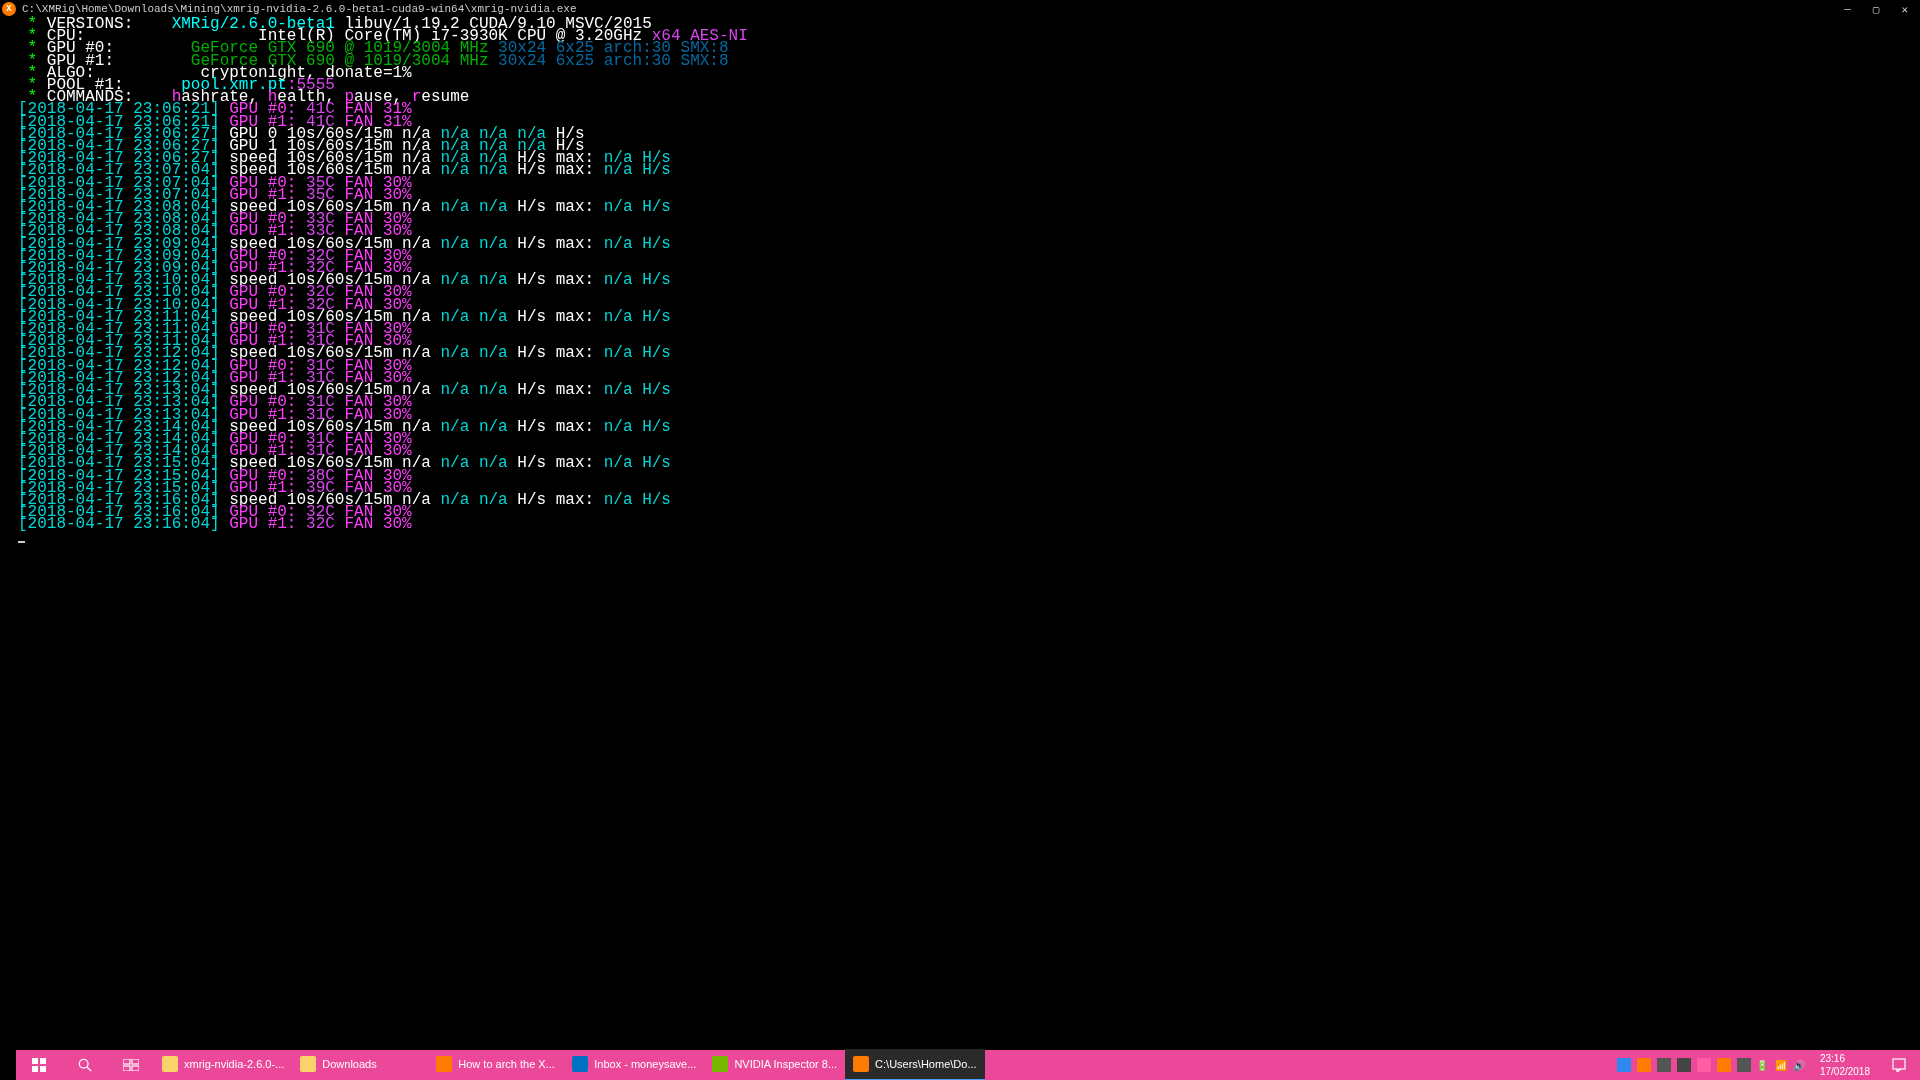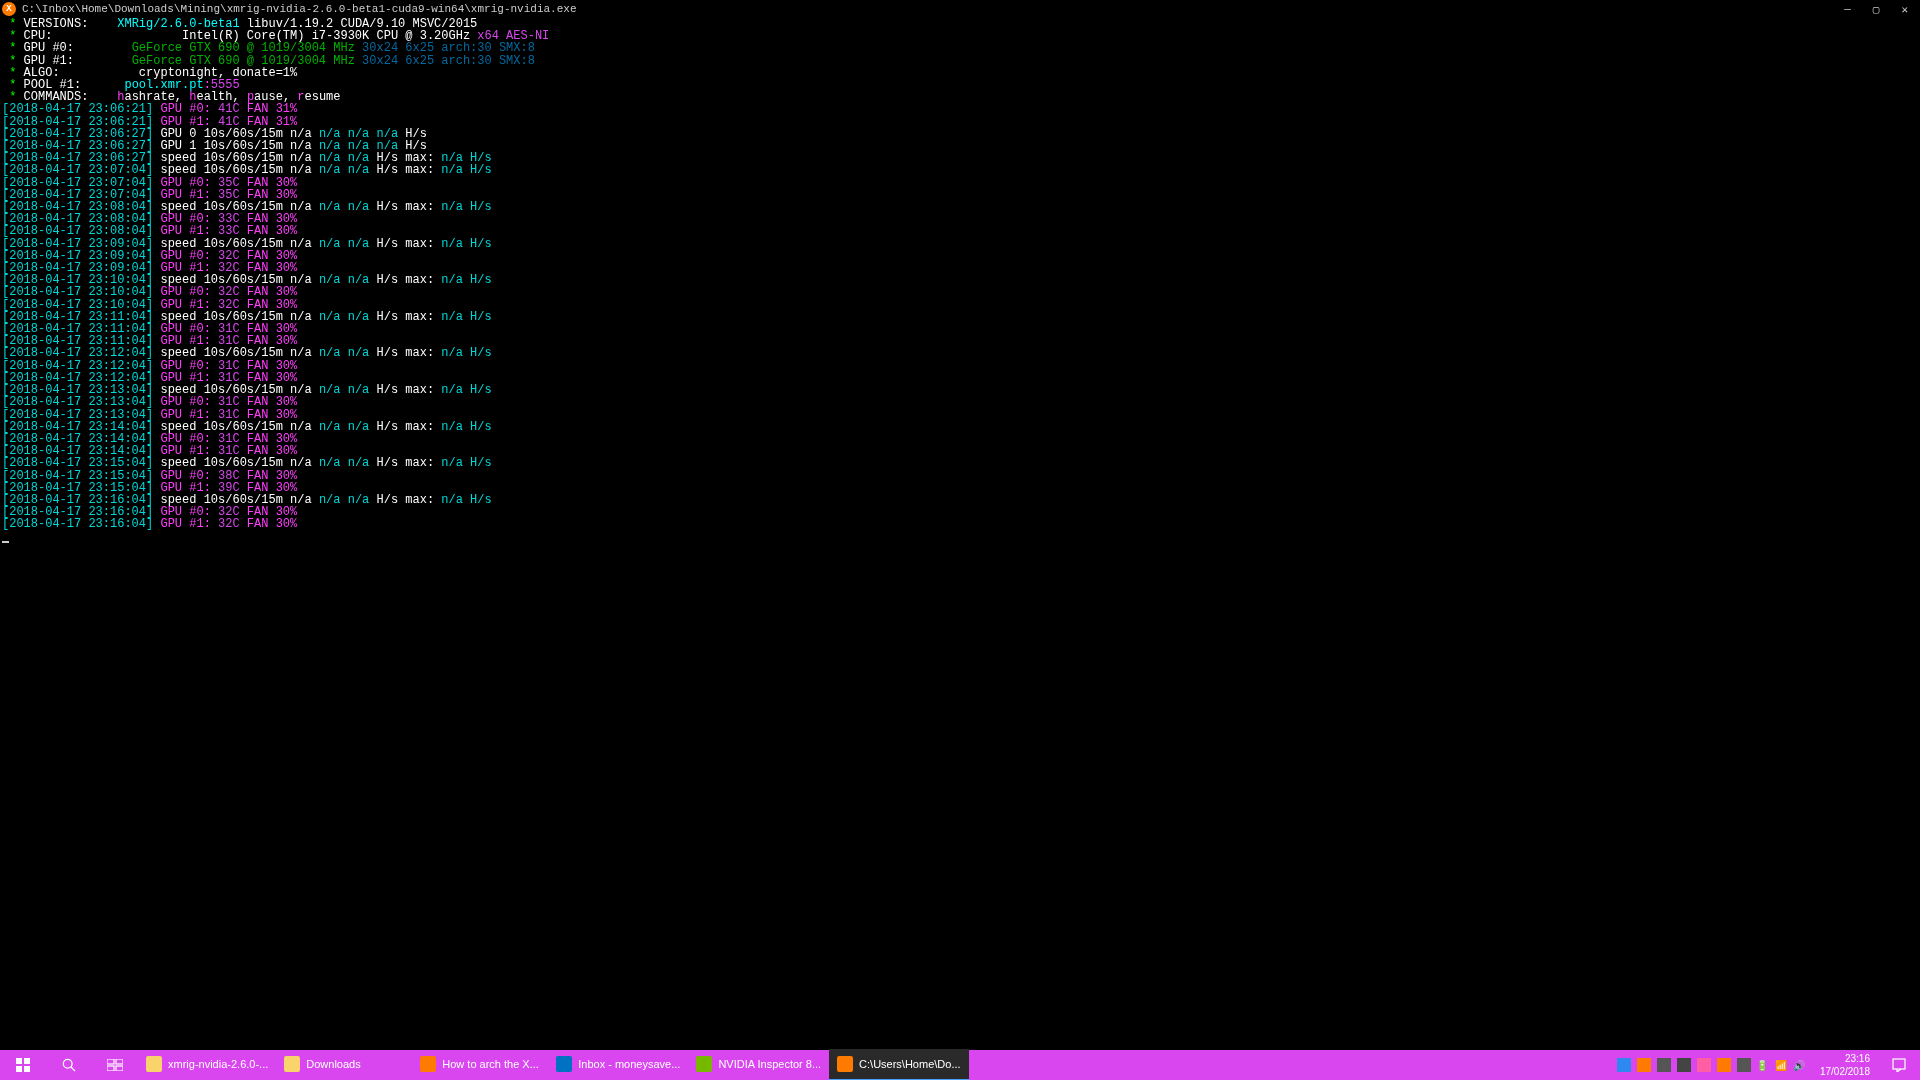--- a/index.html
+++ b/index.html
@@ -1,61 +1,61 @@
 <!DOCTYPE html>
 <html><head>
 <meta charset="utf-8">
 <style>
 html,body{margin:0;padding:0;width:1920px;height:1080px;background:#000;font-family:Consolas,'Courier New',monospace;font-size:12px;color:#ccc;overflow:hidden}
 .titlebar{height:18px;background:#000;display:flex;align-items:center;padding:0 2px;border-bottom:none}
 .titlebar .tb-icon{width:14px;height:14px;border-radius:50%;background:#ff7a00;margin-right:6px;display:flex;align-items:center;justify-content:center;color:#fff;font-size:9px;font-weight:bold}
 .titlebar .tb-title{color:#ccc;font-size:11px;flex:1}
 .titlebar .tb-btns{display:flex;gap:22px;padding-right:10px;color:#ccc;font-size:11px}
-.console{padding:0 2px;line-height:12.2px;white-space:pre;font-size:12px}
+.console{padding:0 18px;line-height:12.2px;white-space:pre;font-size:16px}
 .star{color:#00ff00}
 .label{color:#fff}
 .cyan{color:#00ffff}
 .white{color:#fff}
 .lime{color:#d946ef}
 .green2{color:#00b000}
 .grey{color:#0369a1}
 .magenta{color:#ff3efc}
 .fan{color:#ff3efc}
 .cyan2{color:#00d7d7}
 .cursor{display:inline-block;width:7px;height:2px;background:#ccc;vertical-align:bottom}
 
-.taskbar{position:absolute;bottom:0;left:0;right:0;height:30px;background:#d946ef;display:flex;align-items:center;color:#fff;font-family:"Segoe UI",sans-serif;font-size:11px}
+.taskbar{position:absolute;bottom:0;left:16px;right:0;height:30px;background:#ec4899;display:flex;align-items:center;color:#fff;font-family:"Segoe UI",sans-serif;font-size:11px}
 .tb-btn{display:flex;align-items:center;gap:6px;height:30px;padding:0 8px;color:#fff}
 .tb-win{width:30px;justify-content:center;font-size:13px}
 .tb-search{width:30px;justify-content:center}
 .tb-task{width:30px;justify-content:center}
 .tb-app{min-width:120px;max-width:140px;overflow:hidden;white-space:nowrap;border-bottom:2px solid transparent}
 .tb-app.active{background:#2a2a2a;border-bottom:2px solid #4aa0ff}
 .tb-app .ic{width:16px;height:16px;display:inline-block;border-radius:2px}
 .ic-folder{background:#f9d46b}
 .ic-firefox{background:#ff7a00;border-radius:50%}
 .ic-outlook{background:#0072c6}
 .ic-nvidia{background:#76b900}
 .ic-xmrig{background:#ff7a00;border-radius:50%}
 .tray{margin-left:auto;display:flex;align-items:center;gap:6px;padding:0 6px}
 .tray .ti{width:14px;height:14px;display:inline-block}
 .ti-sq{background:#444}
 .ti-or{background:#ff7a00}
 .ti-bl{background:#2d89ef}
 .ti-pk{background:#ff5fa2}
 .ti-gr{background:#555}
-.clock{text-align:right;line-height:13px;padding:0 8px;font-size:10px}
+.clock{text-align:left;line-height:13px;padding:0 8px;font-size:10px}
 svg{display:block}
 </style>
 </head>
 <body>
 
 <div class="titlebar">
   <span class="tb-icon">X</span>
-  <span class="tb-title">C:\Inbox\Home\Downloads\Mining\xmrig-nvidia-2.6.0-beta1-cuda9-win64\xmrig-nvidia.exe</span>
+  <span class="tb-title">C:\XMRig\Home\Downloads\Mining\xmrig-nvidia-2.6.0-beta1-cuda9-win64\xmrig-nvidia.exe</span>
   <div class="tb-btns">
     <span>—</span>
     <span>▢</span>
     <span>✕</span>
   </div>
 </div>
 
 <div class="console" id="console"><div><span class="star"> * </span><span class="label">VERSIONS:    </span><span class="cyan">XMRig/2.6.0-beta1</span><span class="white"> libuv/1.19.2 CUDA/9.10 MSVC/2015</span></div><div><span class="star"> * </span><span class="label">CPU:         </span><span class="white">         Intel(R) Core(TM) i7-3930K CPU @ 3.20GHz </span><span class="lime">x64 AES-NI</span></div><div><span class="star"> * </span><span class="label">GPU #0:      </span>  <span class="green2">GeForce GTX 690 @ 1019/3004 MHz</span><span class="grey"> 30x24 6x25 arch:30 SMX:8</span></div><div><span class="star"> * </span><span class="label">GPU #1:      </span>  <span class="green2">GeForce GTX 690 @ 1019/3004 MHz</span><span class="grey"> 30x24 6x25 arch:30 SMX:8</span></div><div><span class="star"> * </span><span class="label">ALGO:        </span>   <span class="white">cryptonight, donate=1%</span></div><div><span class="star"> * </span><span class="label">POOL #1:     </span> <span class="cyan">pool.xmr.pt</span><span class="magenta">:</span><span class="lime">5555</span></div><div><span class="star"> * </span><span class="label">COMMANDS:    </span><span class="magenta">h</span><span class="white">ashrate, </span><span class="magenta">h</span><span class="white">ealth, </span><span class="magenta">p</span><span class="white">ause, </span><span class="magenta">r</span><span class="white">esume</span></div><div><span class="cyan2">[2018-04-17 23:06:21]</span> <span class="magenta">GPU #0: </span><span class="lime">41C </span><span class="magenta">FAN </span><span class="fan">31%</span></div><div><span class="cyan2">[2018-04-17 23:06:21]</span> <span class="magenta">GPU #1: </span><span class="lime">41C </span><span class="magenta">FAN </span><span class="fan">31%</span></div><div><span class="cyan2">[2018-04-17 23:06:27]</span> <span class="white">GPU 0 10s/60s/15m </span><span class="white">n/a </span><span class="cyan2">n/a n/a n/a</span><span class="white"> H/s</span></div><div><span class="cyan2">[2018-04-17 23:06:27]</span> <span class="white">GPU 1 10s/60s/15m </span><span class="white">n/a </span><span class="cyan2">n/a n/a n/a</span><span class="white"> H/s</span></div><div><span class="cyan2">[2018-04-17 23:06:27]</span> <span class="white">speed 10s/60s/15m </span><span class="white">n/a </span><span class="cyan2">n/a n/a</span><span class="white"> H/s max: </span><span class="cyan2">n/a H/s</span></div><div><span class="cyan2">[2018-04-17 23:07:04]</span> <span class="white">speed 10s/60s/15m </span><span class="white">n/a </span><span class="cyan2">n/a n/a</span><span class="white"> H/s max: </span><span class="cyan2">n/a H/s</span></div><div><span class="cyan2">[2018-04-17 23:07:04]</span> <span class="magenta">GPU #0: </span><span class="lime">35C </span><span class="magenta">FAN </span><span class="fan">30%</span></div><div><span class="cyan2">[2018-04-17 23:07:04]</span> <span class="magenta">GPU #1: </span><span class="lime">35C </span><span class="magenta">FAN </span><span class="fan">30%</span></div><div><span class="cyan2">[2018-04-17 23:08:04]</span> <span class="white">speed 10s/60s/15m </span><span class="white">n/a </span><span class="cyan2">n/a n/a</span><span class="white"> H/s max: </span><span class="cyan2">n/a H/s</span></div><div><span class="cyan2">[2018-04-17 23:08:04]</span> <span class="magenta">GPU #0: </span><span class="lime">33C </span><span class="magenta">FAN </span><span class="fan">30%</span></div><div><span class="cyan2">[2018-04-17 23:08:04]</span> <span class="magenta">GPU #1: </span><span class="lime">33C </span><span class="magenta">FAN </span><span class="fan">30%</span></div><div><span class="cyan2">[2018-04-17 23:09:04]</span> <span class="white">speed 10s/60s/15m </span><span class="white">n/a </span><span class="cyan2">n/a n/a</span><span class="white"> H/s max: </span><span class="cyan2">n/a H/s</span></div><div><span class="cyan2">[2018-04-17 23:09:04]</span> <span class="magenta">GPU #0: </span><span class="lime">32C </span><span class="magenta">FAN </span><span class="fan">30%</span></div><div><span class="cyan2">[2018-04-17 23:09:04]</span> <span class="magenta">GPU #1: </span><span class="lime">32C </span><span class="magenta">FAN </span><span class="fan">30%</span></div><div><span class="cyan2">[2018-04-17 23:10:04]</span> <span class="white">speed 10s/60s/15m </span><span class="white">n/a </span><span class="cyan2">n/a n/a</span><span class="white"> H/s max: </span><span class="cyan2">n/a H/s</span></div><div><span class="cyan2">[2018-04-17 23:10:04]</span> <span class="magenta">GPU #0: </span><span class="lime">32C </span><span class="magenta">FAN </span><span class="fan">30%</span></div><div><span class="cyan2">[2018-04-17 23:10:04]</span> <span class="magenta">GPU #1: </span><span class="lime">32C </span><span class="magenta">FAN </span><span class="fan">30%</span></div><div><span class="cyan2">[2018-04-17 23:11:04]</span> <span class="white">speed 10s/60s/15m </span><span class="white">n/a </span><span class="cyan2">n/a n/a</span><span class="white"> H/s max: </span><span class="cyan2">n/a H/s</span></div><div><span class="cyan2">[2018-04-17 23:11:04]</span> <span class="magenta">GPU #0: </span><span class="lime">31C </span><span class="magenta">FAN </span><span class="fan">30%</span></div><div><span class="cyan2">[2018-04-17 23:11:04]</span> <span class="magenta">GPU #1: </span><span class="lime">31C </span><span class="magenta">FAN </span><span class="fan">30%</span></div><div><span class="cyan2">[2018-04-17 23:12:04]</span> <span class="white">speed 10s/60s/15m </span><span class="white">n/a </span><span class="cyan2">n/a n/a</span><span class="white"> H/s max: </span><span class="cyan2">n/a H/s</span></div><div><span class="cyan2">[2018-04-17 23:12:04]</span> <span class="magenta">GPU #0: </span><span class="lime">31C </span><span class="magenta">FAN </span><span class="fan">30%</span></div><div><span class="cyan2">[2018-04-17 23:12:04]</span> <span class="magenta">GPU #1: </span><span class="lime">31C </span><span class="magenta">FAN </span><span class="fan">30%</span></div><div><span class="cyan2">[2018-04-17 23:13:04]</span> <span class="white">speed 10s/60s/15m </span><span class="white">n/a </span><span class="cyan2">n/a n/a</span><span class="white"> H/s max: </span><span class="cyan2">n/a H/s</span></div><div><span class="cyan2">[2018-04-17 23:13:04]</span> <span class="magenta">GPU #0: </span><span class="lime">31C </span><span class="magenta">FAN </span><span class="fan">30%</span></div><div><span class="cyan2">[2018-04-17 23:13:04]</span> <span class="magenta">GPU #1: </span><span class="lime">31C </span><span class="magenta">FAN </span><span class="fan">30%</span></div><div><span class="cyan2">[2018-04-17 23:14:04]</span> <span class="white">speed 10s/60s/15m </span><span class="white">n/a </span><span class="cyan2">n/a n/a</span><span class="white"> H/s max: </span><span class="cyan2">n/a H/s</span></div><div><span class="cyan2">[2018-04-17 23:14:04]</span> <span class="magenta">GPU #0: </span><span class="lime">31C </span><span class="magenta">FAN </span><span class="fan">30%</span></div><div><span class="cyan2">[2018-04-17 23:14:04]</span> <span class="magenta">GPU #1: </span><span class="lime">31C </span><span class="magenta">FAN </span><span class="fan">30%</span></div><div><span class="cyan2">[2018-04-17 23:15:04]</span> <span class="white">speed 10s/60s/15m </span><span class="white">n/a </span><span class="cyan2">n/a n/a</span><span class="white"> H/s max: </span><span class="cyan2">n/a H/s</span></div><div><span class="cyan2">[2018-04-17 23:15:04]</span> <span class="magenta">GPU #0: </span><span class="lime">38C </span><span class="magenta">FAN </span><span class="fan">30%</span></div><div><span class="cyan2">[2018-04-17 23:15:04]</span> <span class="magenta">GPU #1: </span><span class="lime">39C </span><span class="magenta">FAN </span><span class="fan">30%</span></div><div><span class="cyan2">[2018-04-17 23:16:04]</span> <span class="white">speed 10s/60s/15m </span><span class="white">n/a </span><span class="cyan2">n/a n/a</span><span class="white"> H/s max: </span><span class="cyan2">n/a H/s</span></div><div><span class="cyan2">[2018-04-17 23:16:04]</span> <span class="magenta">GPU #0: </span><span class="lime">32C </span><span class="magenta">FAN </span><span class="fan">30%</span></div><div><span class="cyan2">[2018-04-17 23:16:04]</span> <span class="magenta">GPU #1: </span><span class="lime">32C </span><span class="magenta">FAN </span><span class="fan">30%</span></div><div><span class="cursor"></span></div></div>
 
 <div class="taskbar">

